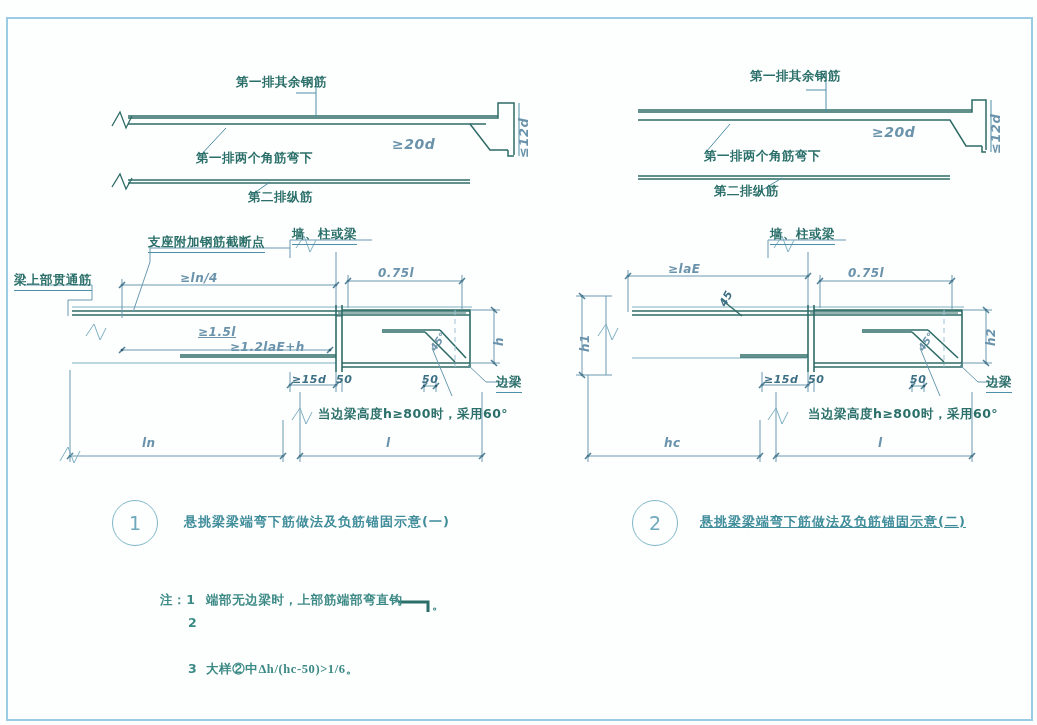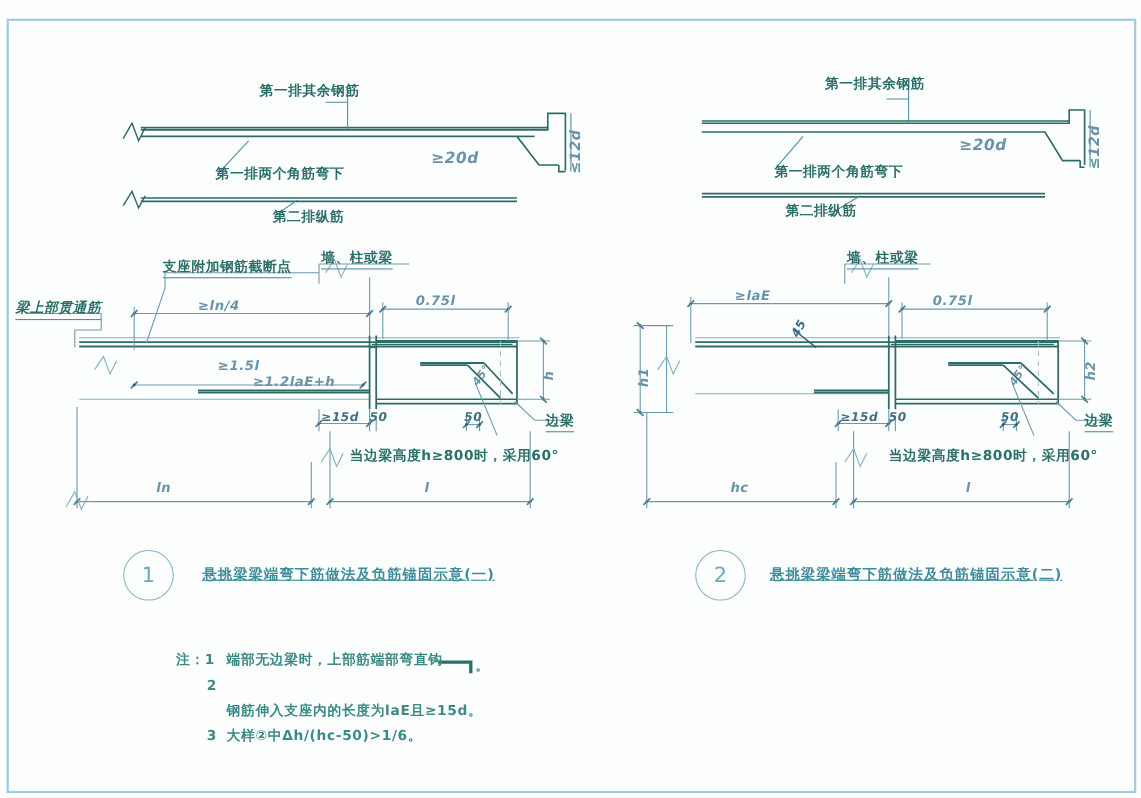--- a/index.html
+++ b/index.html
@@ -257,26 +257,26 @@
   <div class="lbl cn" style="left:248px;top:189px;">第二排纵筋</div>
   <div class="lbl dim" style="left:392px;top:136px;font-size:14px;">≥20d</div>
   <div class="lbl dim vert" style="left:516px;top:158px;font-size:13px;">≤12d</div>
 
   <div class="lbl cn" style="left:750px;top:68px;">第一排其余钢筋</div>
   <div class="lbl cn" style="left:704px;top:148px;">第一排两个角筋弯下</div>
   <div class="lbl cn" style="left:714px;top:183px;">第二排纵筋</div>
   <div class="lbl dim" style="left:872px;top:124px;font-size:14px;">≥20d</div>
   <div class="lbl dim vert" style="left:988px;top:154px;font-size:13px;">≤12d</div>
 
-  <div class="lbl cn underline" style="left:14px;top:272px;font-style:italic;">梁上部贯通筋</div>
+  <div class="lbl cn underline" style="left:14px;top:272px;">梁上部贯通筋</div>
   <div class="lbl cn underline" style="left:148px;top:234px;">支座附加钢筋截断点</div>
   <div class="lbl cn underline" style="left:292px;top:226px;">墙、柱或梁</div>
   <div class="lbl dim" style="left:180px;top:271px;">≥ln/4</div>
   <div class="lbl dim" style="left:378px;top:266px;">0.75l</div>
-  <div class="lbl dim" style="left:198px;top:325px;">≥1.5l</div>
+  <div class="lbl dim" style="left:198px;top:325px;text-decoration:underline;">≥1.5l</div>
   <div class="lbl dim" style="left:188px;top:340px;margin-left:42px;">≥1.2laE+h</div>
   <div class="lbl dim-dark tiny" style="left:292px;top:373px;font-size:11px;">≥15d</div>
   <div class="lbl dim-dark tiny" style="left:336px;top:373px;font-size:11px;">50</div>
   <div class="lbl dim-dark tiny" style="left:422px;top:373px;font-size:11px;">50</div>
   <div class="lbl dim vert" style="left:492px;top:346px;">h</div>
   <div class="lbl cn underline" style="left:496px;top:374px;">边梁</div>
   <div class="lbl dim" style="left:428px;top:336px;font-size:10px;transform:rotate(-55deg);">45°</div>
   <div class="lbl cn" style="left:318px;top:406px;">当边梁高度h≥800时，采用60°</div>
   <div class="lbl dim" style="left:142px;top:436px;">ln</div>
   <div class="lbl dim" style="left:386px;top:436px;">l</div>
@@ -290,28 +290,27 @@
   <div class="lbl dim-dark tiny" style="left:764px;top:373px;font-size:11px;">≥15d</div>
   <div class="lbl dim-dark tiny" style="left:808px;top:373px;font-size:11px;">50</div>
   <div class="lbl dim-dark tiny" style="left:910px;top:373px;font-size:11px;">50</div>
   <div class="lbl cn underline" style="left:986px;top:374px;">边梁</div>
   <div class="lbl dim" style="left:916px;top:336px;font-size:10px;transform:rotate(-55deg);">45°</div>
   <div class="lbl cn" style="left:808px;top:406px;">当边梁高度h≥800时，采用60°</div>
   <div class="lbl dim" style="left:664px;top:436px;">hc</div>
   <div class="lbl dim" style="left:878px;top:436px;">l</div>
 
   <div class="circlenum" style="left:112px;top:500px;">1</div>
-  <div class="lbl cap" style="left:184px;top:513px;text-decoration:underline;">悬挑梁梁端弯下筋做法及负筋锚固示意(一)</div>
+  <div class="lbl cap" style="left:184px;top:513px;">悬挑梁梁端弯下筋做法及负筋锚固示意(一)</div>
 
   <div class="circlenum" style="left:632px;top:500px;">2</div>
   <div class="lbl cap" style="left:700px;top:513px;text-decoration:underline;">悬挑梁梁端弯下筋做法及负筋锚固示意(二)</div>
 
   <div class="lbl note" style="left:160px;top:592px;text-align:right;">注：1</div>
   <div class="lbl note" style="left:206px;top:592px;">端部无边梁时，上部筋端部弯直钩</div>
   <div class="lbl note" style="left:432px;top:597px;">。</div>
 
   <div class="lbl note" style="left:188px;top:615px;">2</div>
-  <div class="lbl note" style="left:206px;top:638px;">钢筋伸入支座内的长度为laE且≥15d。</div>
 
   <div class="lbl note" style="left:188px;top:661px;">3</div>
-  <div class="lbl note" style="left:206px;top:661px;">大样②中Δh/(hc-50)&gt;1/6。</div>
+  <div class="lbl note" style="left:206px;top:661px;font-family:Liberation Serif, serif;">大样②中Δh/(hc-50)&gt;1/6。</div>
 
 </div>
 
 </body></html>

